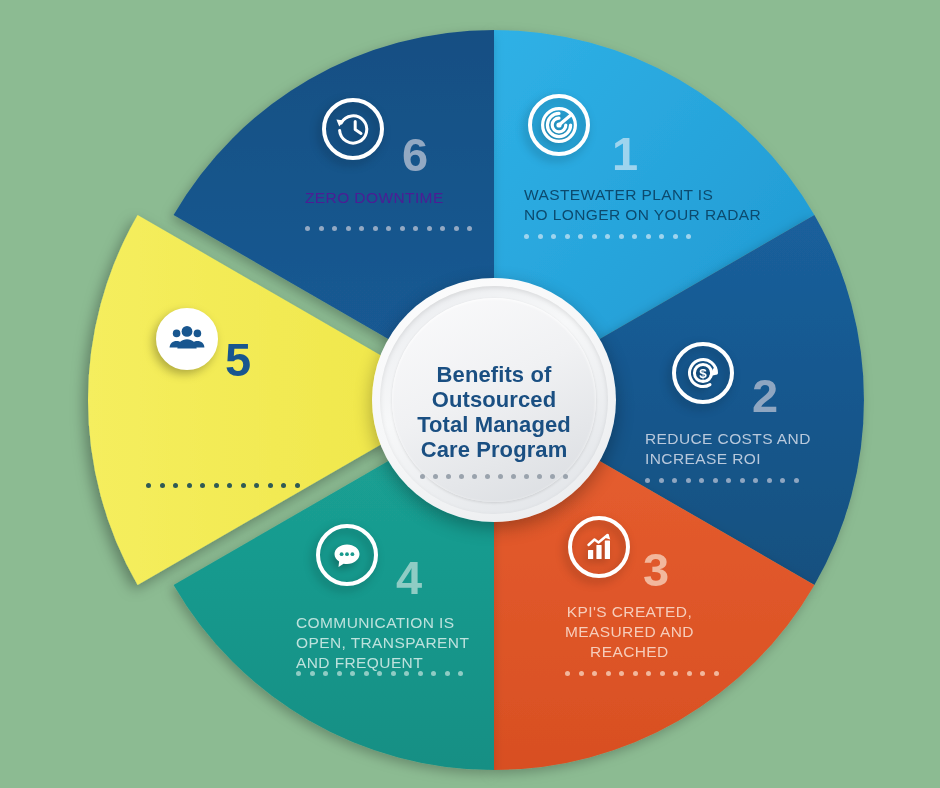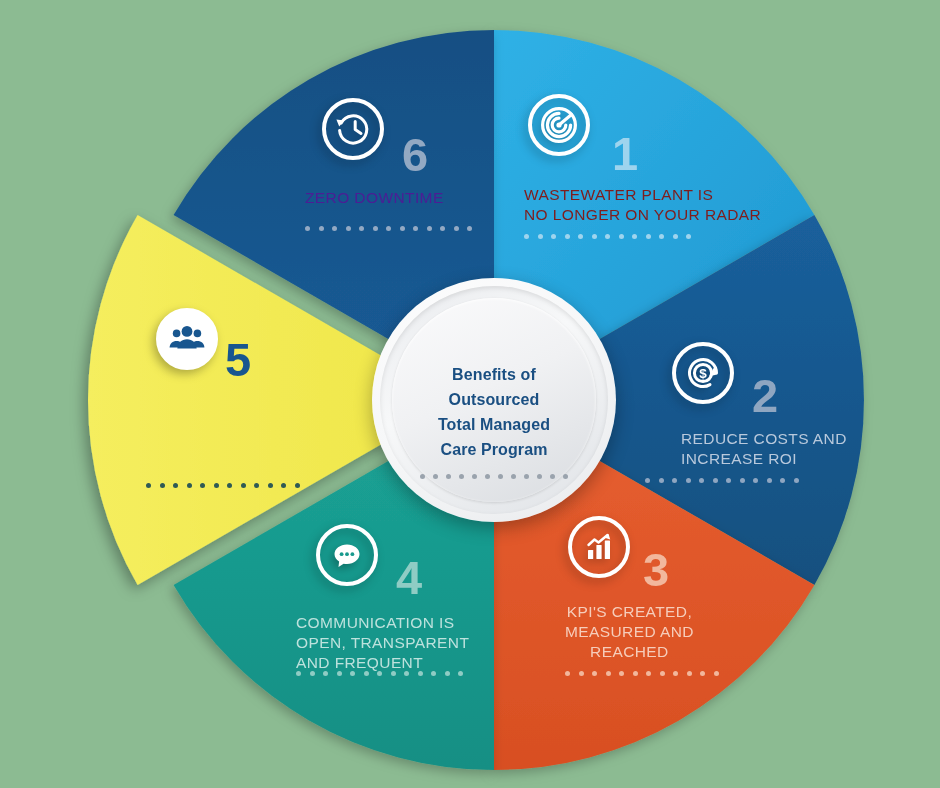--- a/index.html
+++ b/index.html
@@ -105,21 +105,21 @@
     box-shadow: inset 0 1px 3px rgba(255,255,255,0.9), 0 1px 3px rgba(0,0,0,0.12);
   }
   #hub-text {
     position: absolute;
     left: 0; right: 0;
     top: 84px;
     text-align: center;
     color: #1a4f82;
     font-family: "Liberation Sans", sans-serif;
     font-weight: 700;
-    font-size: 16px;
+    font-size: 22px;
     line-height: 25px;
     letter-spacing: 0.1px;
     white-space: pre-line;
   }
   #hub-dots {
     position: absolute;
     left: 0; right: 0;
     top: 196px;
     display: flex;
     justify-content: center;
@@ -196,21 +196,21 @@
       <g fill="none" stroke="#ffffff" stroke-width="3.2" stroke-linecap="round">
         <circle cx="20" cy="20" r="16.4"></circle>
         <path d="M20 8.4 A11.6 11.6 0 1 0 31.6 20"></path>
         <path d="M20 13.2 A6.8 6.8 0 1 0 26.8 20"></path>
       </g>
       <circle cx="20" cy="20" r="2.6" fill="#ffffff"></circle>
       <path d="M20 20 L32.5 9.5" stroke="#ffffff" stroke-width="3.2" stroke-linecap="round"></path>
     </svg>
   </div>
   <div class="seg-num" style="left:612px; top:130px; color:#9ed4ee;">1</div>
-  <div class="seg-label" style="left:524px; top:185px; color:#7f1d1d;">WASTEWATER PLANT IS
+  <div class="seg-label" style="left:524px; top:185px; color:#0c4a6e;">WASTEWATER PLANT IS
 NO LONGER ON YOUR RADAR</div>
   <div class="dots" style="left:524px; top:234px; color:#9ed4ee;">
     <i></i>
       <i></i>
       <i></i>
       <i></i>
       <i></i>
       <i></i>
       <i></i>
       <i></i>
@@ -225,21 +225,21 @@
     <svg width="40" height="40" viewBox="0 0 40 40">
       <g fill="none" stroke="#ffffff" stroke-width="3" stroke-linecap="round">
         <path d="M33.5 20 A13.5 13.5 0 1 0 27 31.6"></path>
         <circle cx="20" cy="20" r="8.6"></circle>
       </g>
       <path d="M31.5 13.5 L33.8 21.6 L26 23.4 Z" fill="#ffffff"></path>
       <text x="20" y="25.4" text-anchor="middle" font-family="Liberation Sans, sans-serif" font-size="13.5" font-weight="700" fill="#ffffff">$</text>
     </svg>
   </div>
   <div class="seg-num" style="left:752px; top:372px; color:#8fa6c1;">2</div>
-  <div class="seg-label" style="left:645px; top:429px; color:#b9c9dc;margin-left:36px;">REDUCE COSTS AND
+  <div class="seg-label" style="left:645px; top:429px; color:#b9c9dc;">REDUCE COSTS AND
 INCREASE ROI</div>
   <div class="dots" style="left:645px; top:478px; color:#8fa6c1;">
     <i></i>
       <i></i>
       <i></i>
       <i></i>
       <i></i>
       <i></i>
       <i></i>
       <i></i>

